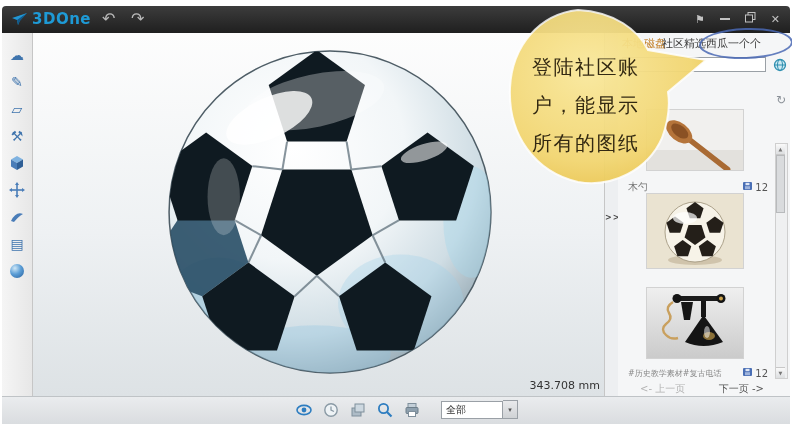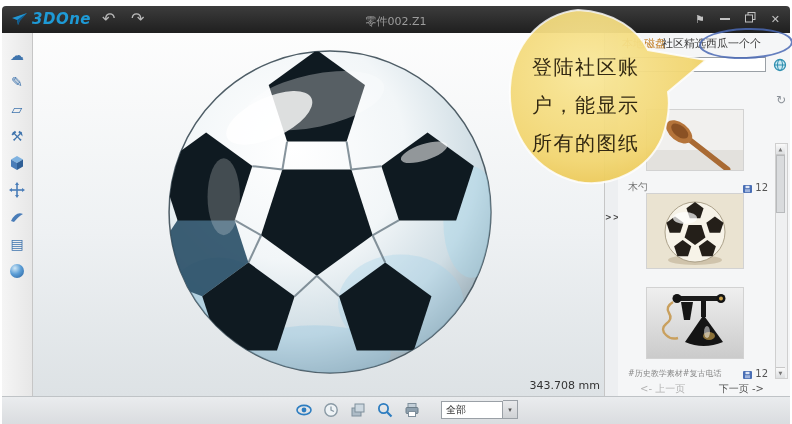--- a/index.html
+++ b/index.html
@@ -4,21 +4,21 @@
 <style>
   html,body{margin:0;padding:0;background:#fff;}
   .stage{position:relative;width:792px;height:424px;background:#fff;overflow:hidden;
          font-family:"DejaVu Sans","Liberation Sans",sans-serif;-webkit-font-smoothing:antialiased;}
   .abs{position:absolute;}
 
   
   .titlebar{left:2px;top:6px;width:788px;height:27px;border-radius:4px 4px 0 0;
     background:linear-gradient(#3c3c3c,#1f1f1f);border-bottom:1px solid #101010;}
   .logo{left:10px;top:4px;display:flex;align-items:center;gap:4px;}
-  .logo-text{font-size:15px;font-style:italic;font-weight:800;color:#1e9ad6;letter-spacing:.5px;text-align:center;}
+  .logo-text{font-size:15px;font-weight:800;color:#1e9ad6;letter-spacing:.5px;text-align:center;}
   .histbtn{font-size:16px;color:#b9b9b9;top:3px;cursor:pointer;}
   .doc-title{left:0;right:0;top:8px;text-align:center;font-size:11px;color:#9c9c9c;}
   .winctl{right:10px;top:6px;display:flex;align-items:center;gap:15px;color:#c2c2c2;}
   .winctl span{font-size:11px;line-height:14px;}
   .minbar{display:inline-block;width:10px;height:2px;background:#c2c2c2;margin-bottom:3px;}
 
   
   .rail{left:2px;top:33px;width:30px;height:363px;
     background:linear-gradient(90deg,#f5f5f5,#e7e7e7);border-right:1px solid #c6c6c6;}
   .rail-ic{width:30px;height:27px;display:flex;align-items:center;justify-content:center;
@@ -59,21 +59,21 @@
   .tab-community{left:44px;color:#3a3a3a;}
   .tab-user{left:88px;color:#3a3a3a;}
   .search-input{left:4px;top:24px;width:138px;height:13px;border:1px solid #9aa0a6;background:#fff;
     font-size:10px;padding:0 2px;}
   .globe{right:3px;top:24px;cursor:pointer;}
   .refresh{right:4px;top:60px;font-size:12px;color:#8b9198;cursor:pointer;}
 
   .thumb{left:28px;width:96px;background:#e9e9e9;border:1px solid #d2d2d2;overflow:hidden;cursor:pointer;}
   .lrow{left:10px;width:140px;display:flex;justify-content:space-between;align-items:center;
     font-size:10px;color:#777;margin-top:8px;}
-  .lrow .cnt{display:flex;align-items:flex-end;gap:3px;color:#555;}
+  .lrow .cnt{display:flex;align-items:flex-start;gap:3px;color:#555;}
   .lrow3{font-size:8px;color:#888;}
 
   .sbar{right:2px;top:110px;width:11px;height:234px;background:#eff0f1;border:1px solid #cfcfcf;}
   .sbtn{position:absolute;left:0;width:9px;height:10px;background:linear-gradient(#fafafa,#dcdee0);
     border-bottom:1px solid #c8c8c8;font-size:5px;color:#777;text-align:center;line-height:10px;cursor:pointer;}
   .sbtn.down{bottom:0;border-top:1px solid #c8c8c8;border-bottom:none;}
   .sthumb{position:absolute;left:0;top:11px;width:9px;height:58px;background:#d9dbdd;
     border:1px solid #b8babc;box-sizing:border-box;cursor:grab;}
 
   .pager{left:0;top:349px;width:172px;font-size:10px;}
@@ -95,21 +95,20 @@
   <div class="abs titlebar">
     <div class="abs logo">
       <svg width="16" height="13" viewBox="0 0 16 13">
         <polygon points="15,0 0,5 5,7 6,12 8,7" fill="#2196d4"></polygon>
         <polygon points="15,0 5,7 6,12 8,8" fill="#11598a"></polygon>
       </svg>
       <span class="logo-text">3DOne</span>
     </div>
     <span class="abs histbtn" style="left:100px;">↶</span>
     <span class="abs histbtn" style="left:129px;">↷</span>
-    <div class="abs doc-title">零件002.Z1</div>
     <div class="abs winctl">
       <span>⚑</span>
       <span><span class="minbar"></span></span>
       <span>
         <svg width="11" height="11">
           <rect x="3" y="0.5" width="7" height="7" fill="none" stroke="#c2c2c2"></rect>
           <rect x="0.5" y="3" width="7" height="7" fill="#2a2a2a" stroke="#c2c2c2"></rect>
         </svg>
       </span>
       <span>✕</span>

